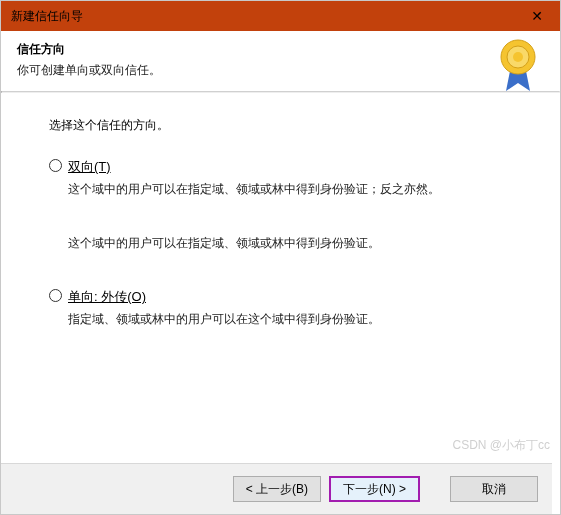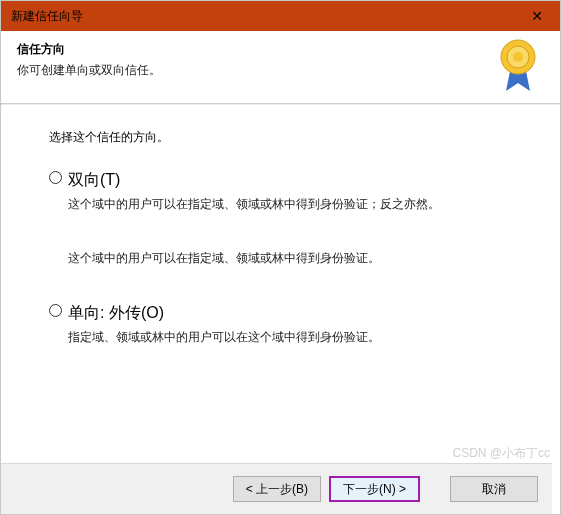--- a/index.html
+++ b/index.html
@@ -23,21 +23,21 @@
 }
 .titlebar-title { font-size: 12px; color: #000; }
 .close-btn {
   width: 46px; height: 30px;
   display: flex; align-items: center; justify-content: center;
   font-size: 14px; color: #000;
   cursor: pointer;
 }
 .header {
   position: relative;
-  padding: 10px 16px 24px 16px;
+  padding: 10px 16px 12px 16px;
   background: #fff;
 }
 .header-title { font-weight: bold; font-size: 12px; margin-bottom: 4px; }
 .header-subtitle { font-size: 12px; color: #222; }
 .ribbon-icon {
   position: absolute;
   right: 20px; top: 6px;
   width: 44px; height: 56px;
 }
 .separator {
@@ -52,21 +52,21 @@
 .option-row { display: flex; align-items: flex-start; margin-bottom: 4px; }
 .radio {
   width: 13px; height: 13px; border: 1px solid #333; border-radius: 50%;
   margin-right: 6px; margin-top: 1px; flex-shrink: 0;
   display: flex; align-items: center; justify-content: center;
   background: #fff;
 }
 .radio.selected::after {
   content: ""; width: 6px; height: 6px; border-radius: 50%; background: #000;
 }
-.option-label { font-size: 16px; }
+.option-label { font-size: 13px; text-decoration: underline; }
 .option-desc { font-size: 12px; margin-left: 19px; color: #222; line-height: 1.5; }
 .footer {
   position: absolute;
   bottom: 0; left: 0; right: 8px;
   display: flex;
   justify-content: flex-end;
   align-items: center;
   padding: 12px 14px;
   gap: 8px;
   border-top: 1px solid #d8d8d8;
@@ -81,21 +81,21 @@
   display: flex; align-items: center; justify-content: center;
   cursor: pointer;
 }
 .btn.default {
   border: 2px solid #a21caf;
   background: #e5f1fb;
 }
 .footer-gap { width: 14px; }
 .watermark {
   position: absolute;
-  right: 10px; bottom: 52px;
+  right: 10px; bottom: 60px;
   color: #bbb;
   font-size: 12px;
   opacity: 0.7;
 }
 </style>
 </head>
 <body>
 
 <div class="titlebar">
   <span class="titlebar-title">新建信任向导</span>

